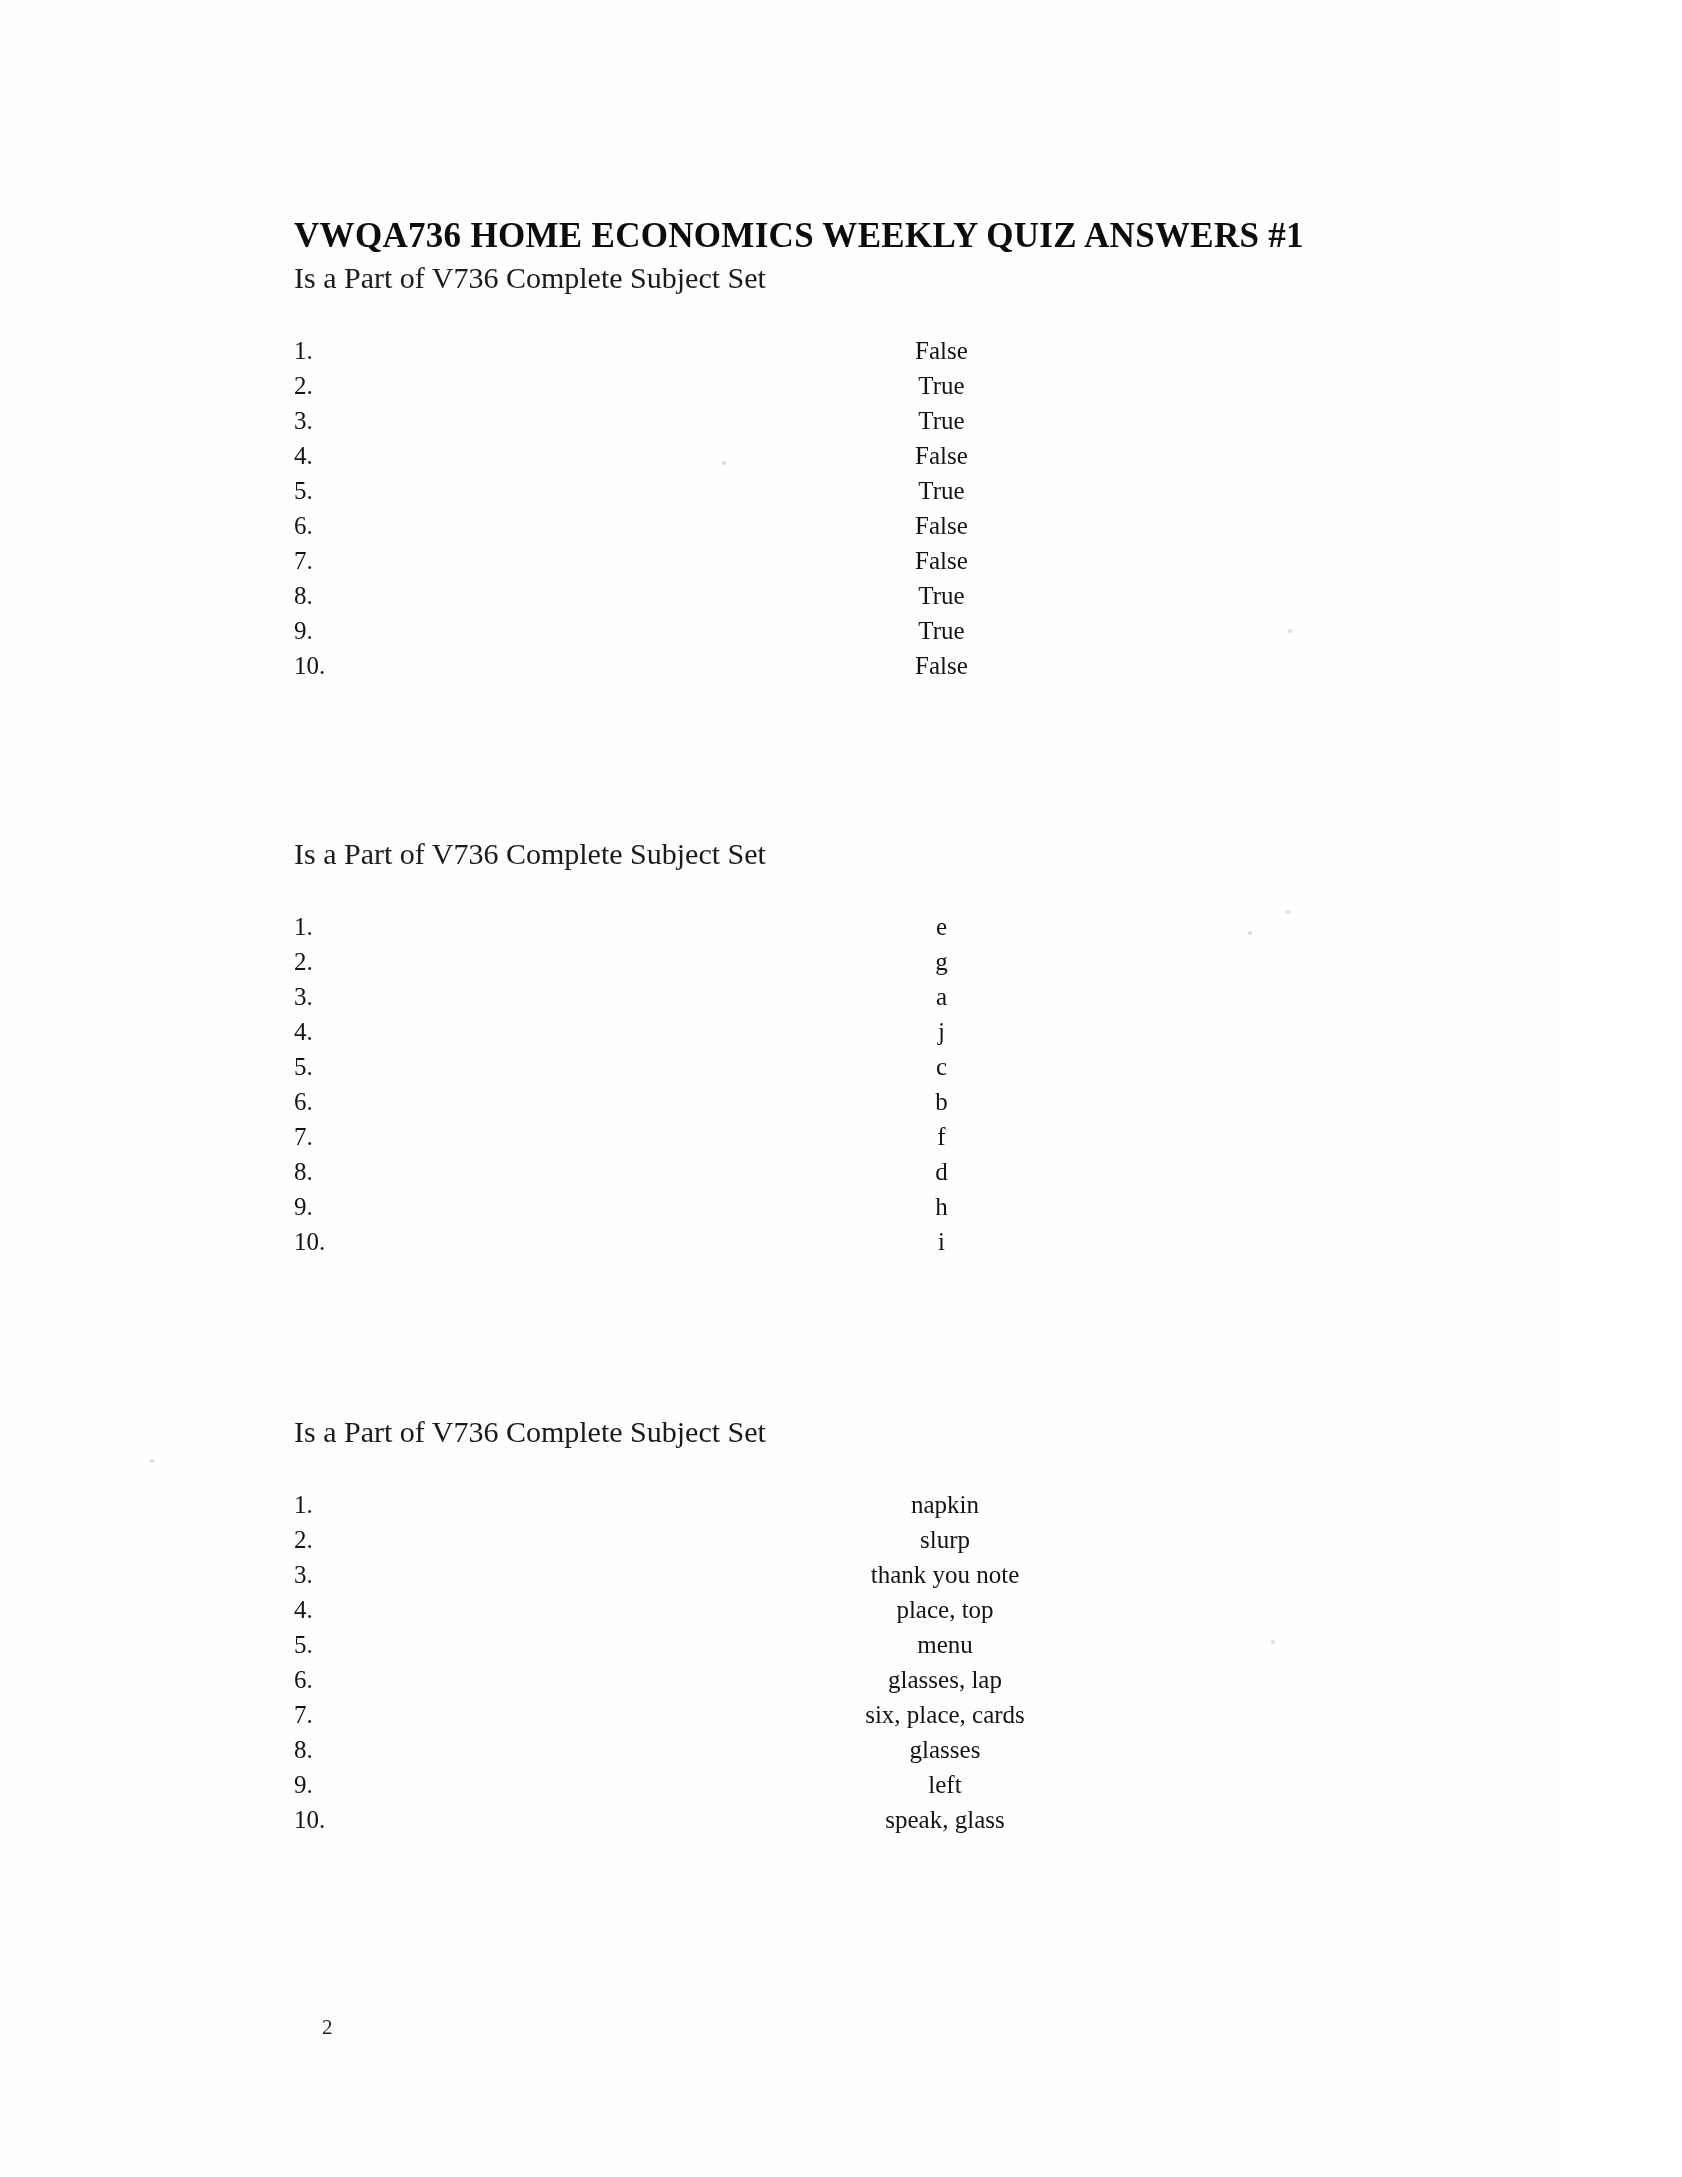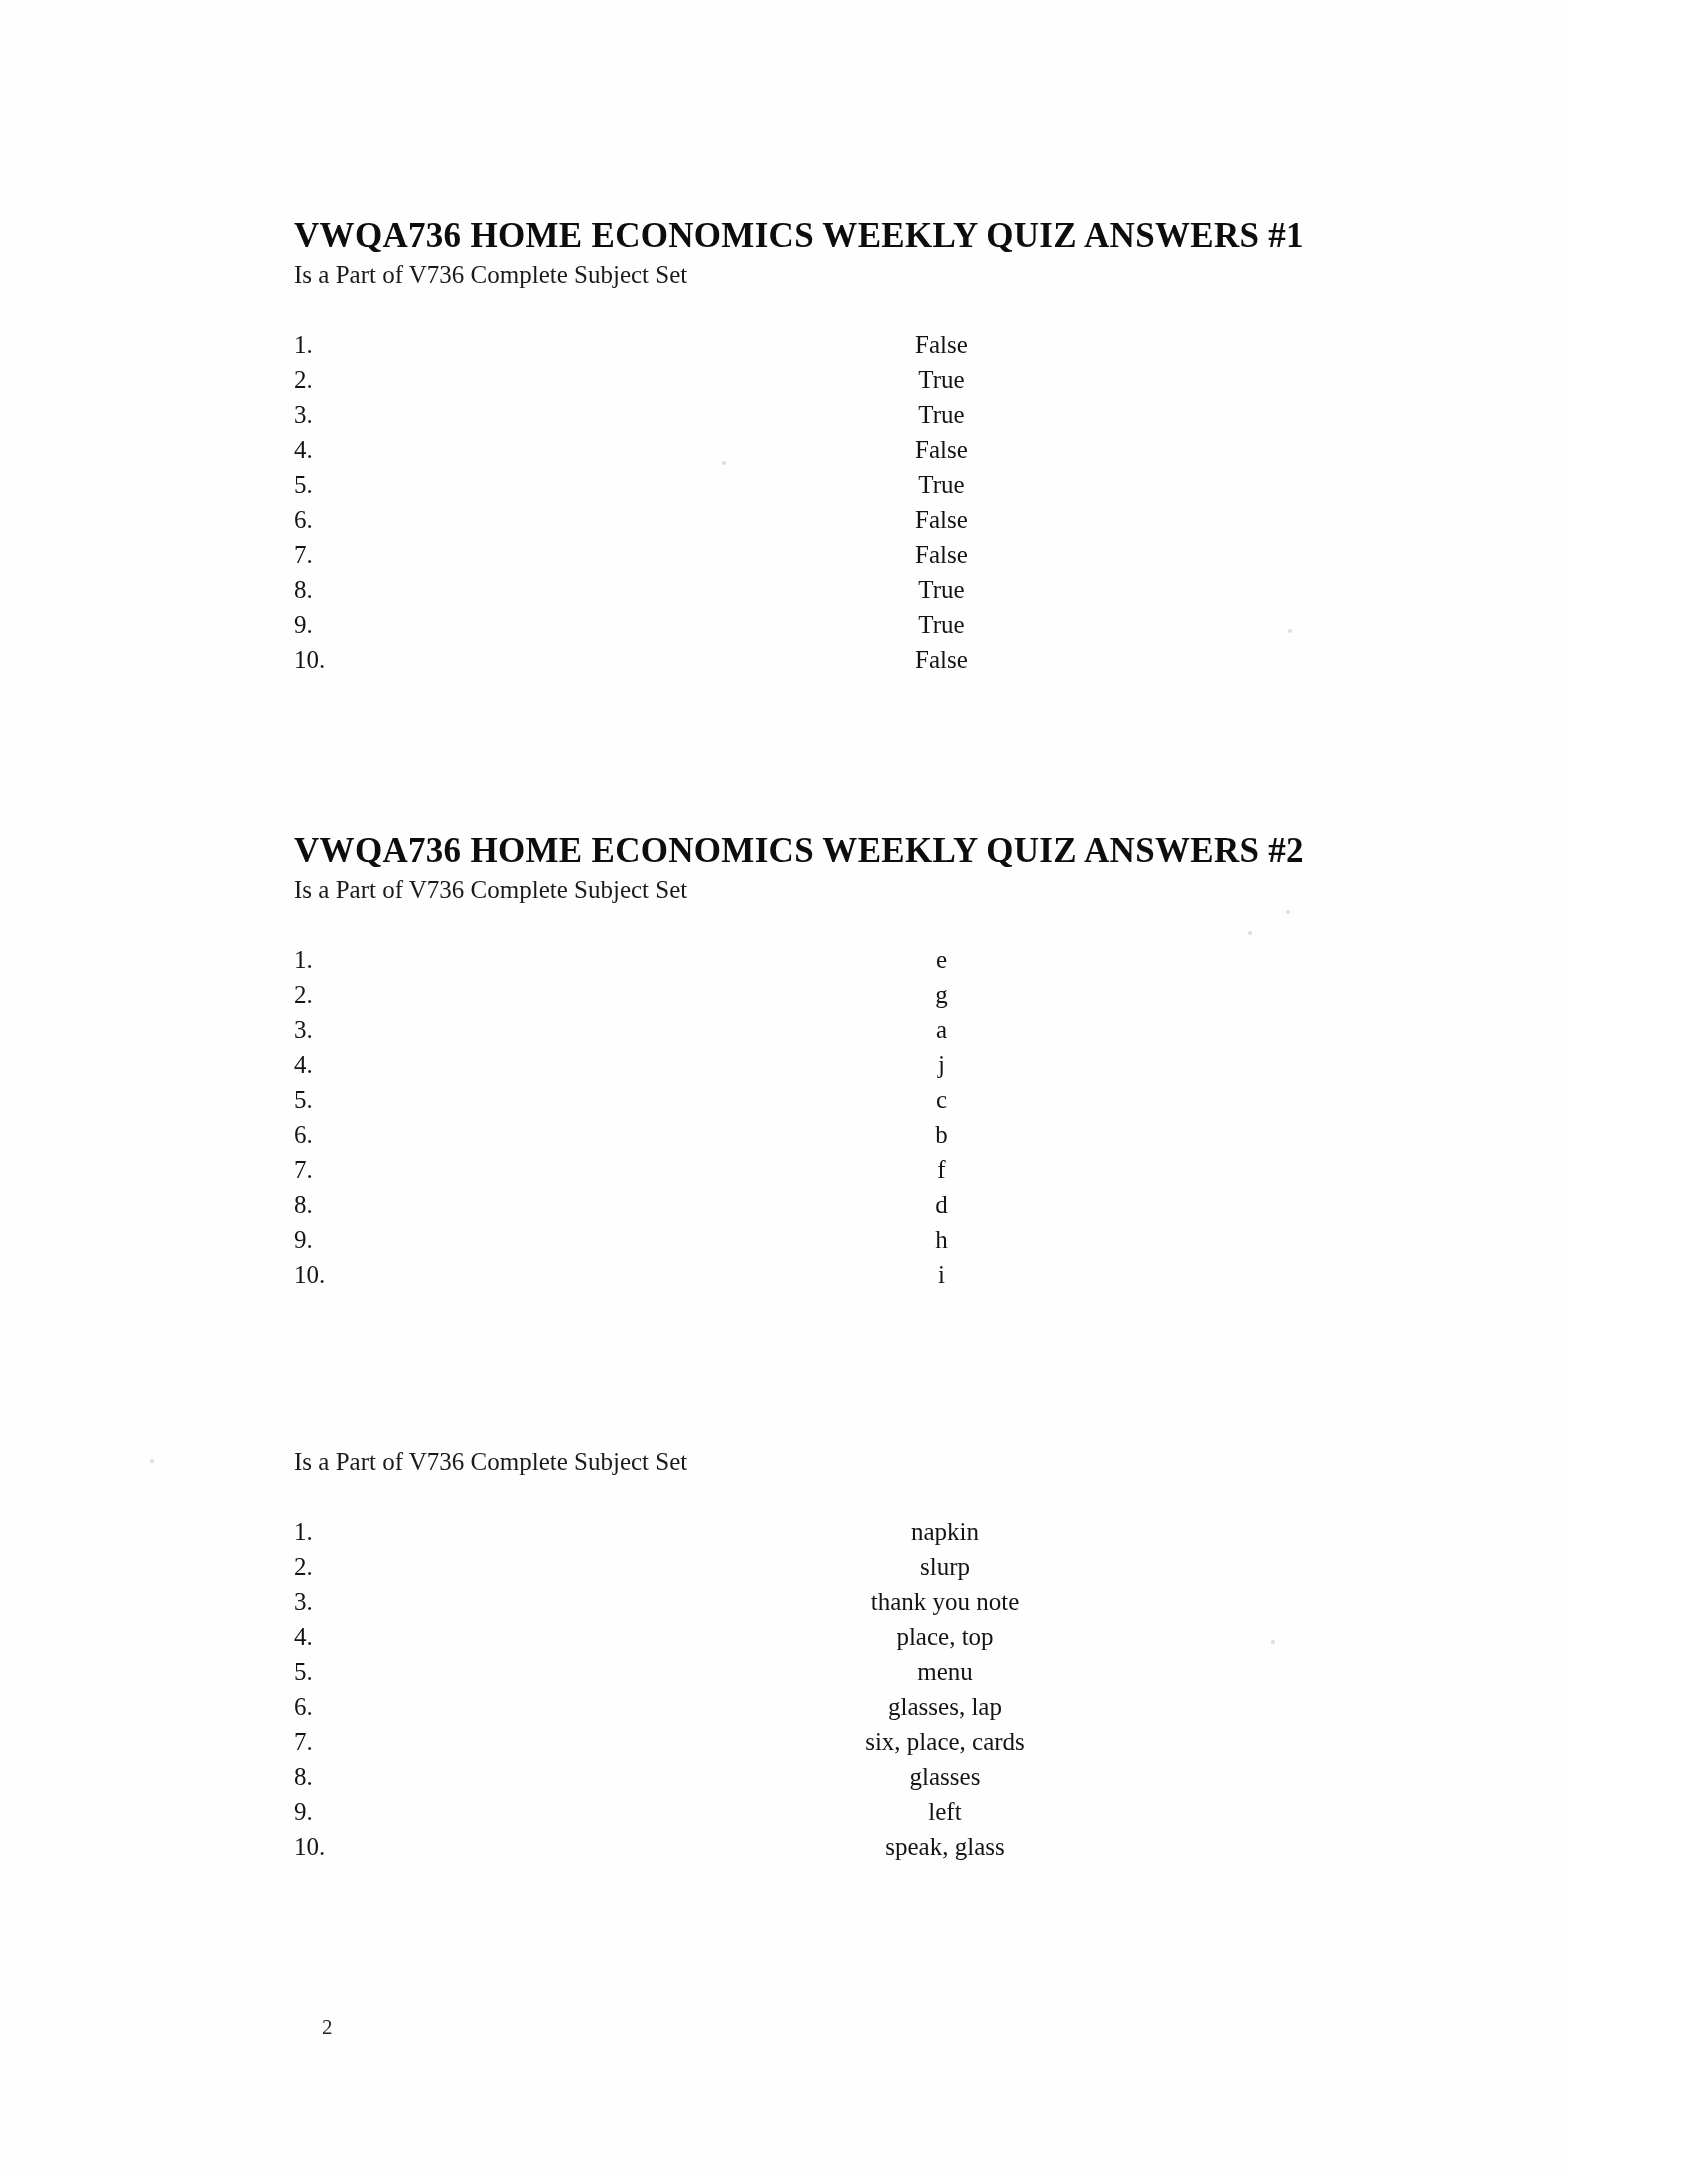--- a/index.html
+++ b/index.html
@@ -36,21 +36,21 @@
     font-family: "Liberation Serif", serif;
     font-weight: bold;
     font-size: 35px;
     letter-spacing: 0.3px;
     color: #0d0d0d;
     white-space: nowrap;
     margin: 0 0 5.2px 0;
   }
   .quiz-subtitle {
     font-family: "Liberation Serif", serif;
-    font-size: 25px;
+    font-size: 30px;
     color: #1a1a1a;
     margin: 0 0 38px 0;
   }
   .answers {
     list-style: none;
     margin: 0;
     padding: 0;
   }
   .answer-row {
     display: flex;
@@ -150,21 +150,20 @@
         <li class="answer-row">
           <span class="answer-num">10.</span>
           <span class="answer-val">False</span>
         </li>
       </ol>
     </section>
 
     <div class="spacer-1"></div>
 
     <section class="quiz-block block-2">
-      <h1 class="quiz-title">VWQA736 HOME ECONOMICS WEEKLY QUIZ ANSWERS #2</h1>
       <div class="quiz-subtitle">Is a Part of V736 Complete Subject Set</div>
       <ol class="answers">
         <li class="answer-row">
           <span class="answer-num">1.</span>
           <span class="answer-val">e</span>
         </li>
         <li class="answer-row">
           <span class="answer-num">2.</span>
           <span class="answer-val">g</span>
         </li>

